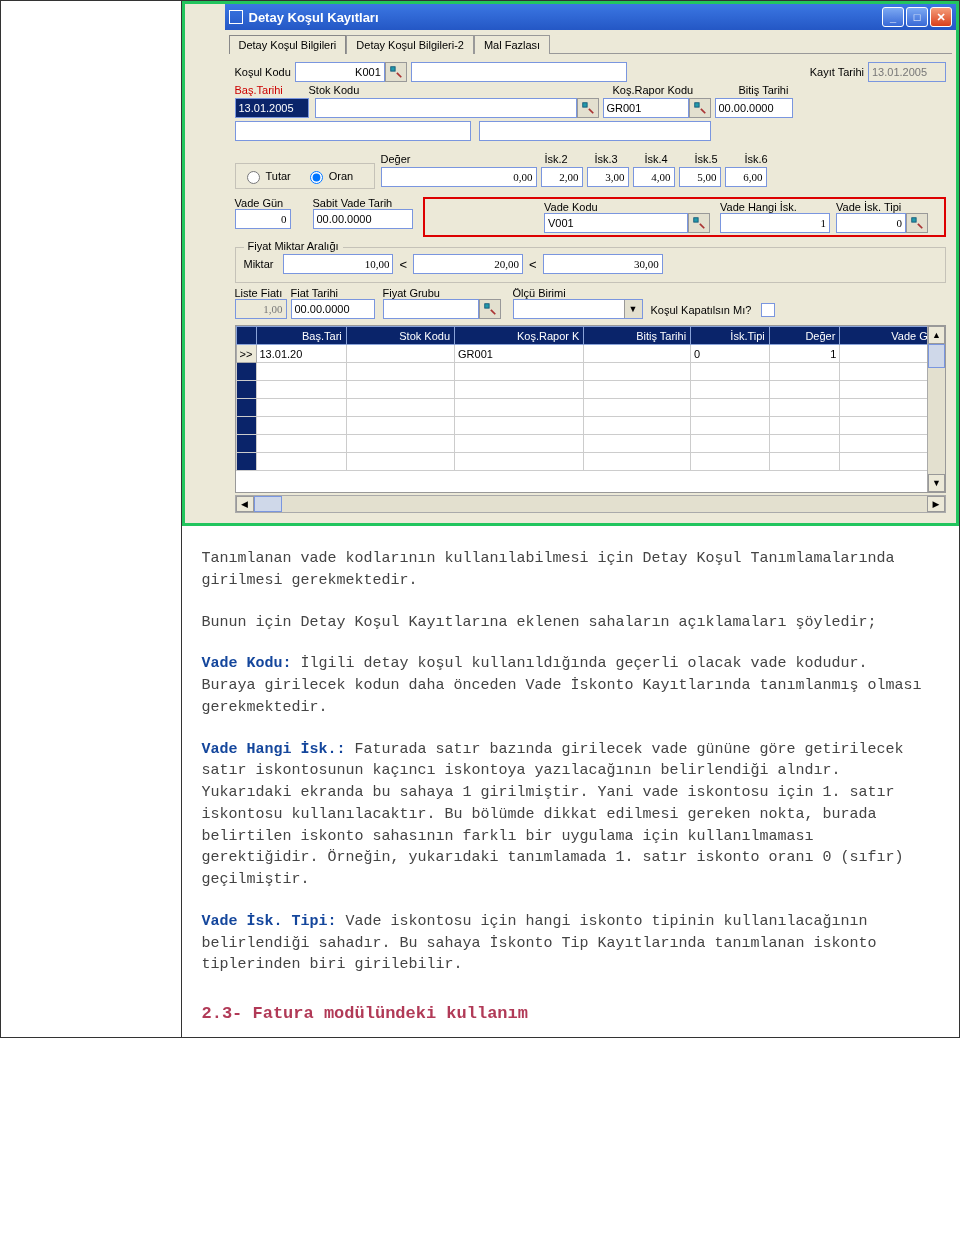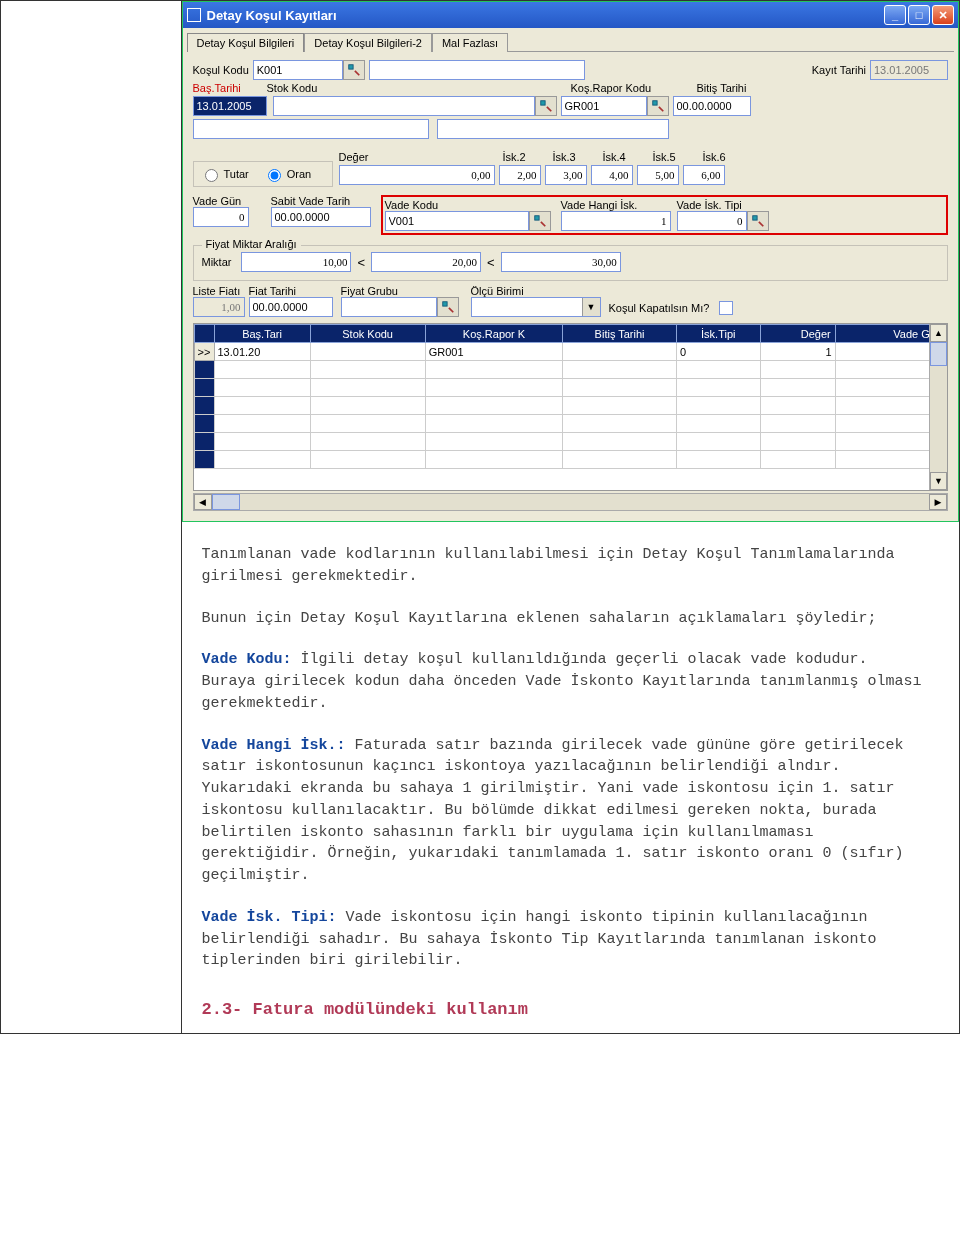--- a/index.html
+++ b/index.html
@@ -25,23 +25,24 @@
     vertical-align: top;
     padding: 6px;
   }
   td.right-cell {
     vertical-align: top;
     padding: 0;
   }
   
   .win {
     background: #ece9d8;
-    border: 1px solid #22c55e;
+    border: 3px solid #22c55e;
     margin: 0;
     font-size: 11px;
+    padding-left: 40px;
   }
   .titlebar {
     background: linear-gradient(to bottom, #3b77e3, #2457c5);
     color: #fff;
     display: flex;
     align-items: center;
     height: 26px;
     padding: 0 4px;
   }
   .titlebar .icon-box {
@@ -164,21 +165,21 @@
     overflow:hidden;
     position:relative;
   }
   .grid-table { border-collapse:collapse; width:100%; font-size:11px; }
   .grid-table th {
     background:#0a246a;
     color:#fff;
     border:1px solid #8aa3d8;
     padding:2px 4px;
     font-weight:normal;
-    text-align:center;
+    text-align:right;
     height:18px;
   }
   .grid-table td {
     border:1px solid #ccc;
     height:18px;
     padding:0 3px;
     background:#fff;
   }
   .grid-table td.rowhdr { background:#0a246a; color:#fff; width:20px; text-align:center;}
   .grid-table td.rowmarker { background:#ece9d8; width:20px; border:1px solid #aaa; text-align:center;}
@@ -240,21 +241,21 @@
   <div class="tabs">
     <div class="tab active">Detay Koşul Bilgileri</div>
     <div class="tab">Detay Koşul Bilgileri-2</div>
     <div class="tab">Mal Fazlası</div>
   </div>
 
   <div class="form-area">
 
     <div class="row">
       <span class="lbl">Koşul Kodu</span>
-      <input class="tinput" style="width: 90px;" value="K001">
+      <input class="tinput" style="width: 90px; text-align: right;" value="K001">
       <div class="lookup-btn">
         <svg viewBox="0 0 16 16">
                       <rect x="2" y="2" width="5" height="5" fill="#29a" stroke="#157"></rect>
                       <path d="M9 9 L14 14" stroke="#a33" stroke-width="2"></path>
                     </svg>
       </div>
       <input class="tinput" style="width: 216px;">
       <span class="lbl" style="margin-left:auto">Kayıt Tarihi</span>
       <input class="tinput ro" style="width: 78px;" readonly="" value="13.01.2005">
     </div>
@@ -325,21 +326,21 @@
     <div class="row" style="margin-top:8px;align-items:stretch;">
       <div style="width:60px">
         <div class="lbl">Vade Gün</div>
         <input class="tinput num-in" style="width: 56px;" value="0">
       </div>
       <div style="margin-left:18px;width:104px">
         <div class="lbl">Sabit Vade Tarih</div>
         <input class="tinput" style="width: 100px;" value="00.00.0000">
       </div>
 
-      <div class="red-box" style="margin-left:6px;flex:1;display:flex;">
+      <div class="red-box" style="margin-left:6px;flex:1;display:flex;justify-content:flex-end;">
         <div style="width:176px">
           <div class="lbl">Vade Kodu</div>
           <div style="display:flex">
             <input class="tinput" style="width: 144px;" value="V001">
             <div class="lookup-btn">
                           <svg viewBox="0 0 16 16">
                             <rect x="2" y="2" width="5" height="5" fill="#29a" stroke="#157"></rect>
                             <path d="M9 9 L14 14" stroke="#a33" stroke-width="2"></path>
                           </svg>
                         </div>

